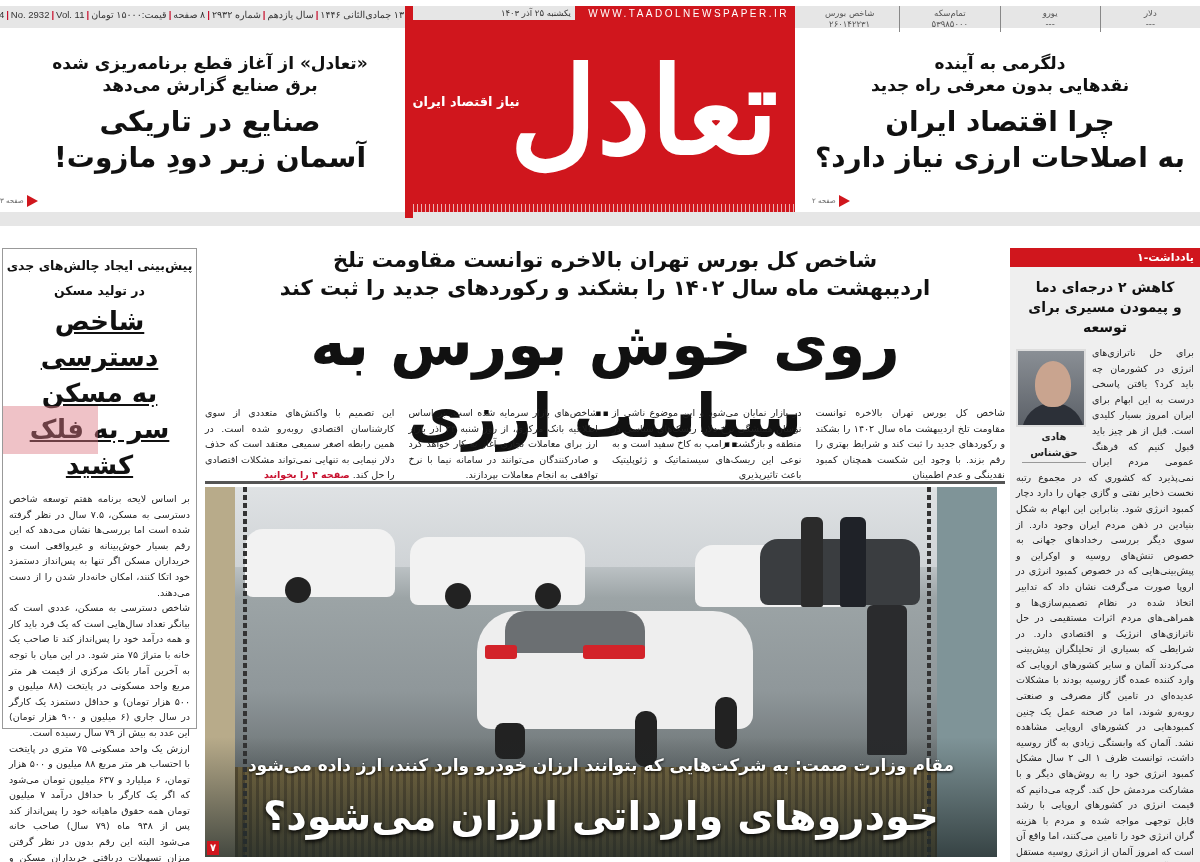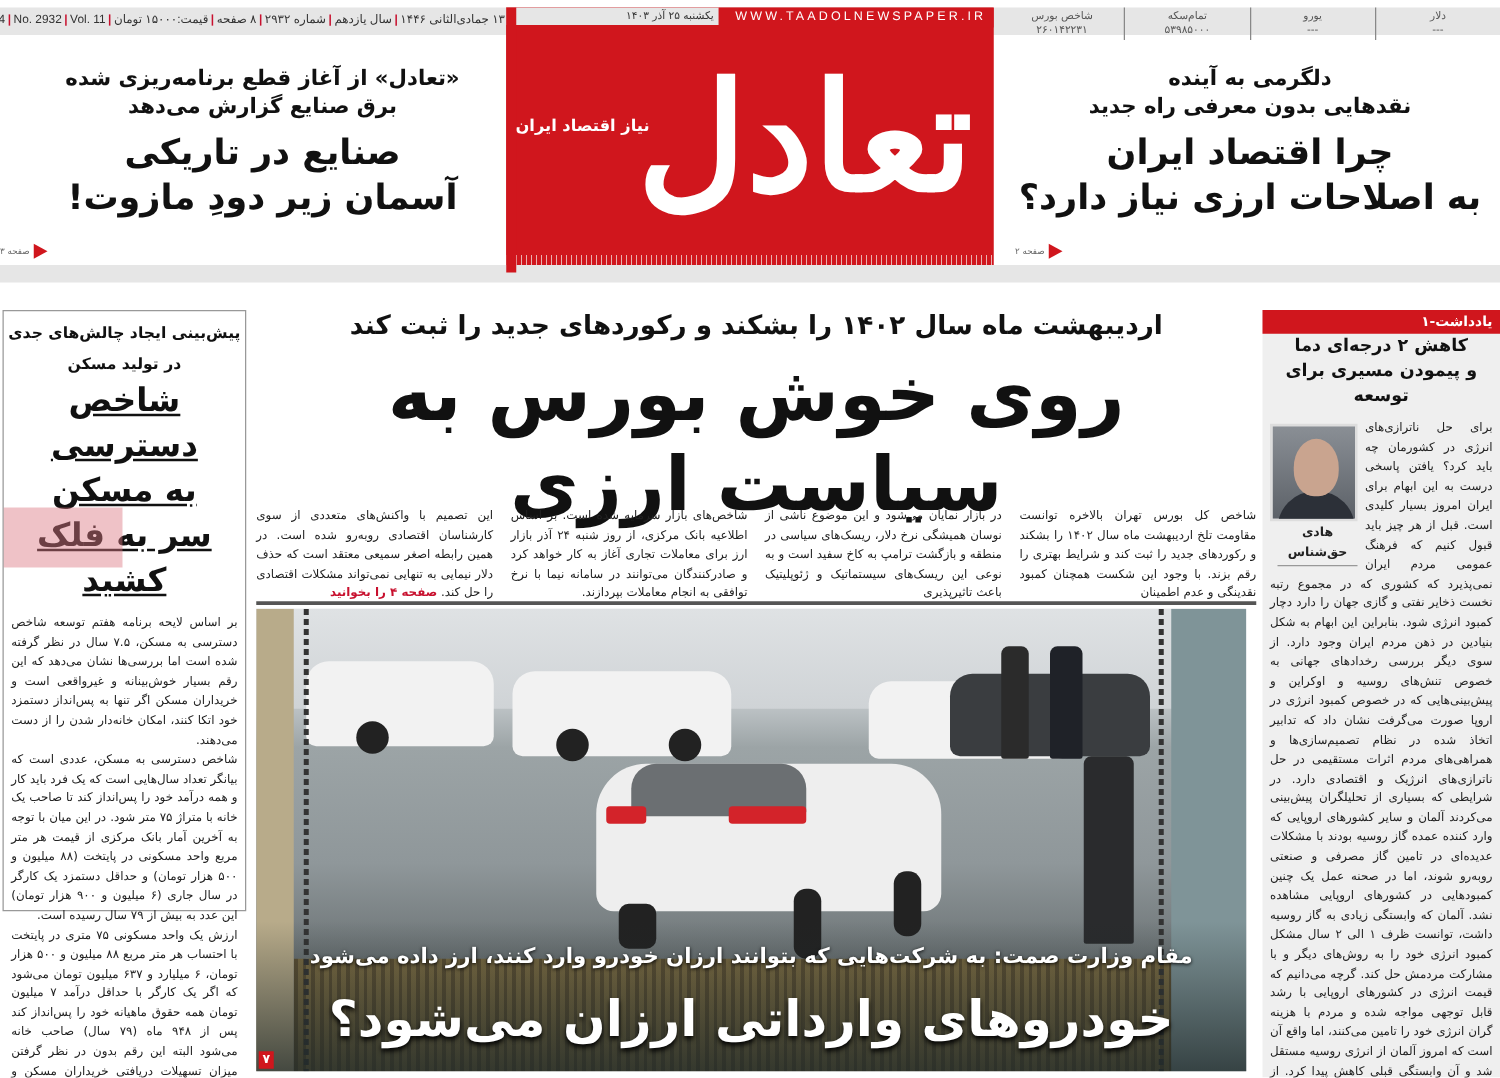--- a/index.html
+++ b/index.html
@@ -62,21 +62,21 @@
   
   .lbox { top: 248px; left: 2px; width: 195px; height: 481px; border: 1px solid #999; background: #fff; }
   .lbox .kicker { direction: rtl; text-align: center; font-size: 12.5px; font-weight: bold; line-height: 17px; margin-top: 8px; }
   .lbox .title { direction: rtl; text-align: center; font-size: 26px; font-weight: bold; line-height: 36px; margin-top: 4px; text-decoration: underline; }
   .lbox .body { direction: rtl; text-align: justify; font-size: 9.5px; line-height: 15.6px; padding: 8px 6px 0 6px; color: #222; }
   .lbox .pinkstamp { position:absolute; left:0; top:157px; width:95px; height:48px; background: rgba(220,120,130,.45); }
 
   
   .rcol { top: 248px; left: 1010px; width: 190px; height: 614px; background: #efefef; }
   .rcol .label { background: #d0161d; color: #fff; direction: rtl; font-size: 11px; font-weight: bold; padding: 3px 6px; }
-  .rcol .title { direction: rtl; text-align: center; font-size: 14px; font-weight: bold; line-height: 20px; }
+  .rcol .title { direction: rtl; text-align: center; font-size: 14px; font-weight: bold; line-height: 20px; margin-top: 10px; }
   .rcol .body { direction: rtl; text-align: justify; font-size: 9.5px; line-height: 15.6px; padding: 0 6px 0 6px; color: #222; }
   .rcol .author-wrap { float: left; width: 64px; margin: 4px 6px 4px 6px; }
   .rcol .author-photo { width: 70px; height: 78px; background: linear-gradient(#8a8f95, #5c6168); border: 2px solid #ddd; position: relative; overflow:hidden; }
   .rcol .author-photo .face { position:absolute; left:17px; top:10px; width:36px; height:46px; background:#c9a48f; border-radius:50% 50% 45% 45%; }
   .rcol .author-photo .suit { position:absolute; left:4px; top:52px; width:62px; height:30px; background:#2c3038; border-radius:30px 30px 0 0; }
   .rcol .author-name { direction: rtl; text-align: center; font-size: 10px; font-weight: bold; border-bottom: 1px solid #999; padding: 2px 0; }
 </style>
 </head>
 <body>
 
@@ -147,20 +147,21 @@
   <div class="pinkstamp"></div>
   <div class="body">
     <p>بر اساس لایحه برنامه هفتم توسعه شاخص دسترسی به مسکن، ۷.۵ سال در نظر گرفته شده است اما بررسی‌ها نشان می‌دهد که این رقم بسیار خوش‌بینانه و غیرواقعی است و خریداران مسکن اگر تنها به پس‌انداز دستمزد خود اتکا کنند، امکان خانه‌دار شدن را از دست می‌دهند.</p>
     <p>شاخص دسترسی به مسکن، عددی است که بیانگر تعداد سال‌هایی است که یک فرد باید کار و همه درآمد خود را پس‌انداز کند تا صاحب یک خانه با متراژ ۷۵ متر شود. در این میان با توجه به آخرین آمار بانک مرکزی از قیمت هر متر مربع واحد مسکونی در پایتخت (۸۸ میلیون و ۵۰۰ هزار تومان) و حداقل دستمزد یک کارگر در سال جاری (۶ میلیون و ۹۰۰ هزار تومان) این عدد به بیش از ۷۹ سال رسیده است.</p>
     <p>ارزش یک واحد مسکونی ۷۵ متری در پایتخت با احتساب هر متر مربع ۸۸ میلیون و ۵۰۰ هزار تومان، ۶ میلیارد و ۶۳۷ میلیون تومان می‌شود که اگر یک کارگر با حداقل درآمد ۷ میلیون تومان همه حقوق ماهیانه خود را پس‌انداز کند پس از ۹۴۸ ماه (۷۹ سال) صاحب خانه می‌شود البته این رقم بدون در نظر گرفتن میزان تسهیلات دریافتی خریداران مسکن و همچنین این پیش‌فرض است که قیمت مسکن و درآمد فرد در این ۷۹ سال ثابت بماند.</p>
 
   </div>
 </div>
 
 <div class="abs main-head">
+  <div class="main-kicker">شاخص کل بورس تهران بالاخره توانست مقاومت تلخ</div>
   <div class="main-kicker">اردیبهشت ماه سال ۱۴۰۲ را بشکند و رکوردهای جدید را ثبت کند</div>
   <div class="main-title">روی خوش بورس به سیاست ارزی</div>
 </div>
 
 <div class="abs cols">
   <div class="col">شاخص کل بورس تهران بالاخره توانست مقاومت تلخ اردیبهشت ماه سال ۱۴۰۲ را بشکند و رکوردهای جدید را ثبت کند و شرایط بهتری را رقم بزند. با وجود این شکست همچنان کمبود نقدینگی و عدم اطمینان</div>
   <div class="col">در بازار نمایان می‌شود و این موضوع ناشی از نوسان همیشگی نرخ دلار، ریسک‌های سیاسی در منطقه و بازگشت ترامپ به کاخ سفید است و به نوعی این ریسک‌های سیستماتیک و ژئوپلیتیک باعث تاثیرپذیری</div>
   <div class="col">شاخص‌های بازار سرمایه شده است. بر اساس اطلاعیه بانک مرکزی، از روز شنبه ۲۴ آذر بازار ارز برای معاملات تجاری آغاز به کار خواهد کرد و صادرکنندگان می‌توانند در سامانه نیما با نرخ توافقی به انجام معاملات بپردازند.</div>
   <div class="col"><span>این تصمیم با واکنش‌های متعددی از سوی کارشناسان اقتصادی روبه‌رو شده است. در همین رابطه اصغر سمیعی معتقد است که حذف دلار نیمایی به تنهایی نمی‌تواند مشکلات اقتصادی را حل کند.</span> <span class="more">صفحه ۴ را بخوانید</span></div>
 </div>

